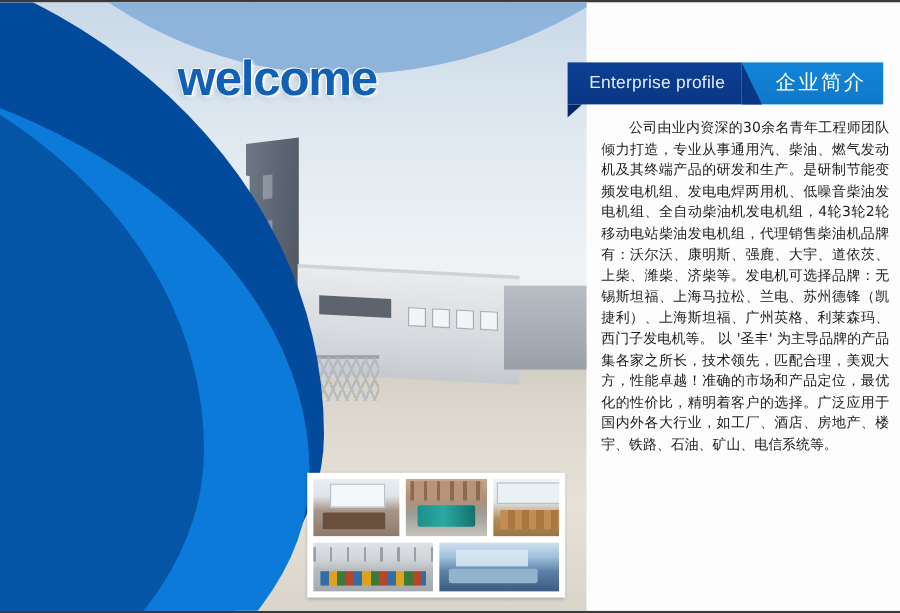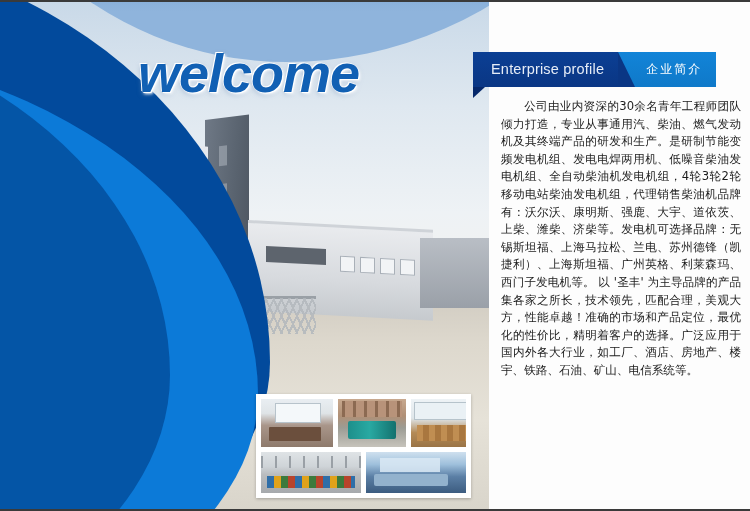--- a/index.html
+++ b/index.html
@@ -66,24 +66,24 @@
        background:#024a9c;border-radius:0 100% 100% 0 / 0 60% 40% 0;}
   .swoosh-top{position:absolute;left:-60px;top:-440px;width:760px;height:500px;
        background:linear-gradient(to bottom,#06519f 0%,#1763ad 40%,#8fb4dc 90%);
        border-radius:0 0 62% 52% / 0 0 100% 78%;}
   .swoosh-light{position:absolute;left:-262px;top:40px;width:520px;height:640px;
        background:#0c7ad8;border-radius:0 100% 100% 0 / 0 55% 45% 0;}
   .swoosh-dark2{position:absolute;left:-300px;top:10px;width:470px;height:660px;
        background:#0455a6;border-radius:0 100% 100% 0 / 0 55% 45% 0;}
 
   
-  .welcome{position:absolute;left:138px;top:40px;font-size:54px;font-weight:bold;color:#1160b4;
+  .welcome{position:absolute;left:148px;top:40px;font-size:41px;font-weight:bold;color:#1160b4;
        letter-spacing:-1px;
        text-shadow:0 0 1px #fff,1px 1px 0 #fff,-1px -1px 0 #fff,2px 2px 3px rgba(255,255,255,.9),
-                   0 2px 5px rgba(120,150,190,.55);font-style:italic;}
+                   0 2px 5px rgba(120,150,190,.55);}
 
   
   .collage{position:absolute;left:256px;top:392px;width:215px;height:104px;
        background:#ffffff;padding:4px;box-sizing:border-box;box-shadow:0 1px 3px rgba(0,0,0,.25);}
   .collage-row{display:flex;gap:3px;}
   .collage-row.top{height:50px;margin-bottom:3px;}
   .collage-row.bot{height:43px;}
   .ph{border:1px solid #ffffff;position:relative;overflow:hidden;}
   .ph-office{flex:0 0 72px;background:linear-gradient(to bottom,#e9eef2 0%,#dfe4e7 30%,#a9968a 55%,#8e7a6c 100%);}
   .ph-office:after{content:"";position:absolute;left:8px;top:28px;width:52px;height:14px;background:#6b4f3d;border-radius:1px;}
@@ -109,21 +109,21 @@
   
   #right-panel{position:absolute;left:489px;top:0;width:261px;height:507px;background:#fdfdfd;}
 
   .banner{position:absolute;left:-16px;top:50px;height:35px;display:flex;}
   .banner-en{background:linear-gradient(to bottom,#0b3f94,#0a3684);color:#e6edf7;
        font-size:14.5px;line-height:35px;padding:0 14px 0 18px;letter-spacing:.2px;white-space:nowrap;
        position:relative;}
   .banner-en:after{content:"";position:absolute;right:-17px;top:0;width:0;height:0;
        border-style:solid;border-width:0 17px 35px 0;border-color:transparent transparent #0a3684 transparent;}
   .banner-zh{background:linear-gradient(to bottom,#1284d8,#0f79c9);color:#ffffff;
-       font-size:12px;line-height:35px;padding:0 14px 0 28px;white-space:nowrap;letter-spacing:2px;
+       font-size:17px;line-height:35px;padding:0 14px 0 28px;white-space:nowrap;letter-spacing:2px;
        font-family:"DejaVu Sans","Liberation Sans",sans-serif;}
   .banner-tail{position:absolute;left:-16px;top:85px;width:0;height:0;border-style:solid;
        border-width:11px 12px 0 0;border-color:#06286b transparent transparent transparent;}
 
   .body-text{position:absolute;left:12px;top:96px;width:240px;
        font-family:"DejaVu Sans","Liberation Sans",sans-serif;
        font-size:11.6px;line-height:17.6px;color:#1b1b1b;text-align:justify;text-justify:inter-ideograph;}
   .body-text p{margin:0;text-indent:2em;}
 </style>
 </head>

